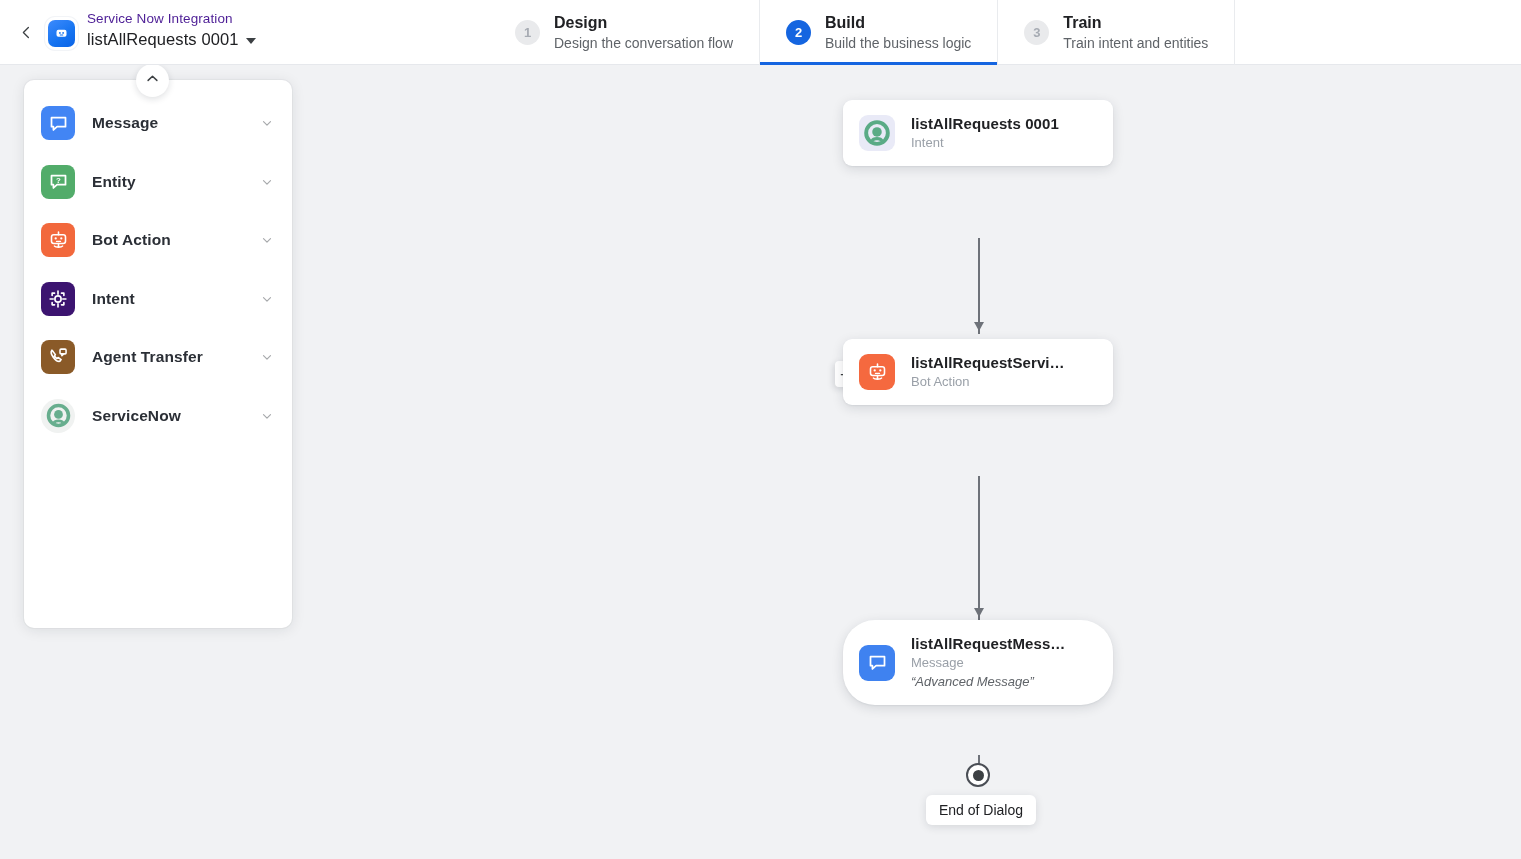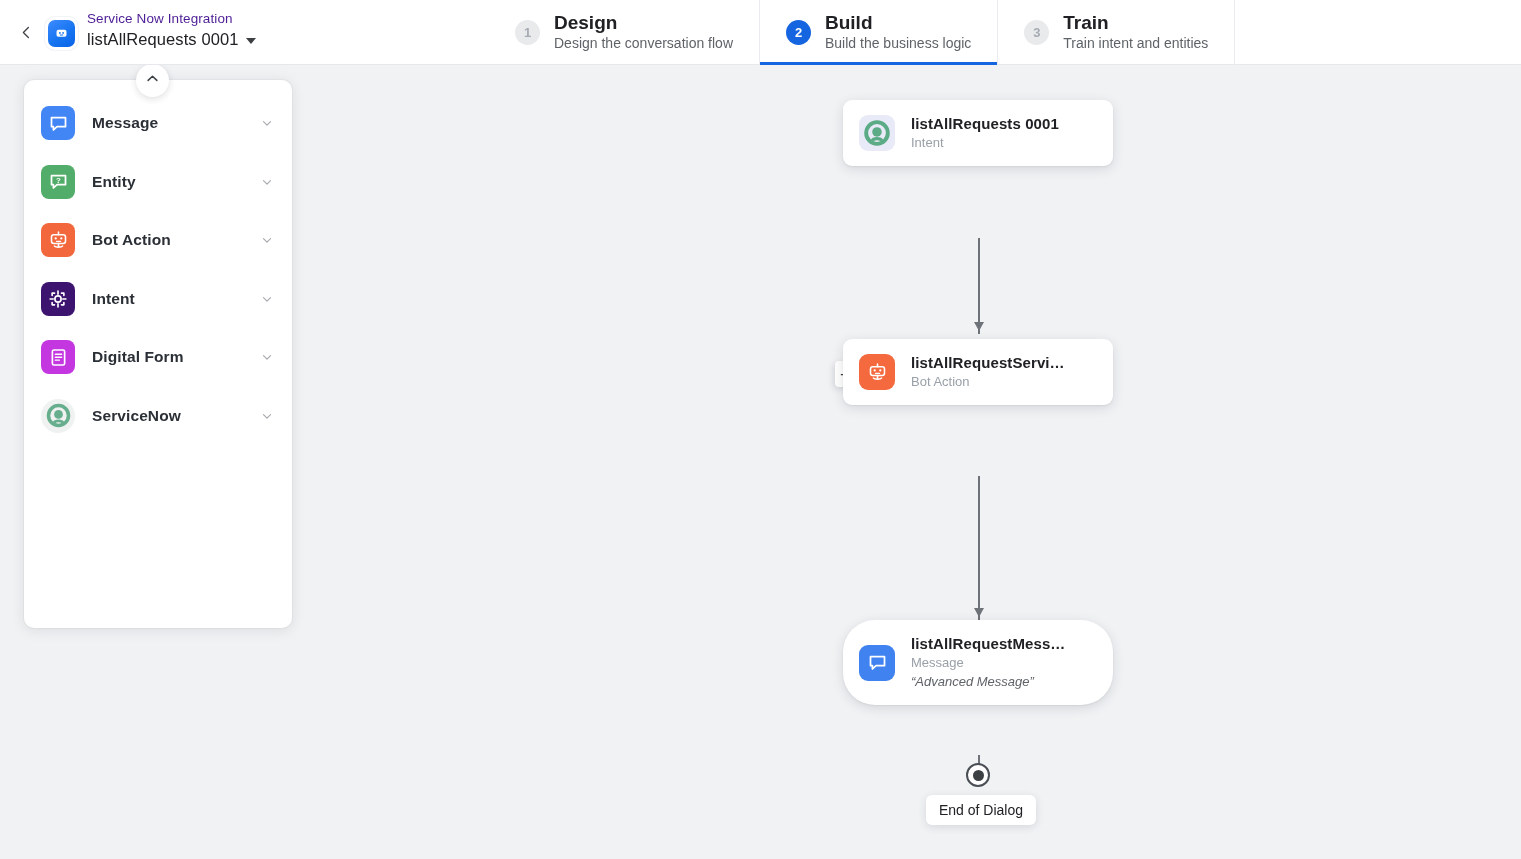--- a/index.html
+++ b/index.html
@@ -90,21 +90,21 @@
   }
   .step:last-child { border-right: 1px solid #e9ebee; }
   .step-num {
     width: 25px; height: 25px; border-radius: 50%;
     background: #e9eaec; color: #a6abb3;
     font-size: 13px; font-weight: bold;
     display: flex; align-items: center; justify-content: center;
     flex: none;
   }
   .step.active .step-num { background: #1565e0; color: #fff; }
-  .step-title { font-size: 19px; font-weight: bold; color: #202124; line-height: 20px; }
+  .step-title { font-size: 16px; font-weight: bold; color: #202124; line-height: 20px; }
   .step-sub { font-size: 14px; color: #5f6368; line-height: 19px; margin-top: 1px; }
 
   
   #panel {
     position: absolute; left: 24px; top: 80px;
     width: 268px; height: 548px;
     background: #fff;
     border-radius: 10px;
     box-shadow: 0 2px 14px rgba(20,28,44,.10), 0 0 0 1px rgba(20,28,44,.03);
     z-index: 12;
@@ -380,35 +380,36 @@
       </svg>
     </span>
     <span class="pi-label">Intent</span>
     <span class="chev">
       <svg width="14" height="14" viewBox="0 0 24 24" aria-hidden="true">
           <path d="M6 9.5 L12 15.5 L18 9.5" fill="none" stroke="#5f6368" stroke-width="2" stroke-linecap="round" stroke-linejoin="round"></path>
         </svg>
     </span>
   </div>
 
-
-  <div class="panel-item">
-    <span class="pi-icon" style="background:#c336e0;">
-      <svg width="21" height="21" viewBox="0 0 24 24" aria-hidden="true">
-        <rect x="5" y="3.4" width="14" height="17.2" rx="1.8" fill="none" stroke="#fff" stroke-width="1.9"></rect>
-        <path d="M8.4 8.2h7.2M8.4 11.6h7.2M8.4 15h4.6" stroke="#fff" stroke-width="1.7" stroke-linecap="round"></path>
-      </svg>
-    </span>
-    <span class="pi-label">Digital Form</span>
+  <div class="panel-item">
+    <span class="pi-icon" style="background:#8a5a28;">
+      <svg width="22" height="22" viewBox="0 0 24 24" aria-hidden="true">
+        <path d="M5.4 4.6c-1.4 1.6-1.1 4.2 1.4 7.6 2.5 3.4 5.1 5 7.2 4.5l1.4-1.9-3-2.2-1.6 1c-1-.6-2-1.6-2.7-2.6l1-1.6-2.2-3z" fill="none" stroke="#fff" stroke-width="1.8" stroke-linejoin="round"></path>
+        <rect x="14.2" y="3.4" width="6.6" height="5.2" rx="1.1" fill="none" stroke="#fff" stroke-width="1.7"></rect>
+        <path d="M16.2 8.6v2.1l2.1-2.1" fill="none" stroke="#fff" stroke-width="1.7" stroke-linejoin="round"></path>
+      </svg>
+    </span>
+    <span class="pi-label">Agent Transfer</span>
     <span class="chev">
       <svg width="14" height="14" viewBox="0 0 24 24" aria-hidden="true">
           <path d="M6 9.5 L12 15.5 L18 9.5" fill="none" stroke="#5f6368" stroke-width="2" stroke-linecap="round" stroke-linejoin="round"></path>
         </svg>
     </span>
   </div>
+
 
   <div class="panel-item">
     <span class="pi-icon" style="background:#f0f2f1; border-radius:50%;">
       <svg width="25" height="25" viewBox="0 0 24 24" aria-hidden="true">
         <circle cx="12" cy="12" r="9.6" fill="none" stroke="#67ae8e" stroke-width="3.4"></circle>
         <circle cx="12" cy="11" r="4.2" fill="#67ae8e"></circle>
         <path d="M7.8 19 C8.8 16.5 15.2 16.5 16.2 19" fill="none" stroke="#67ae8e" stroke-width="2.8"></path>
       </svg>
     </span>
     <span class="pi-label">ServiceNow</span>

